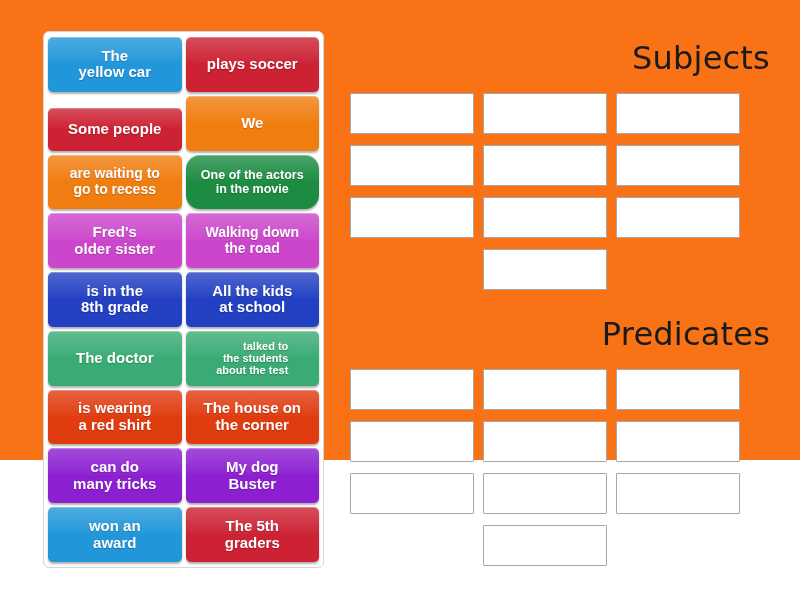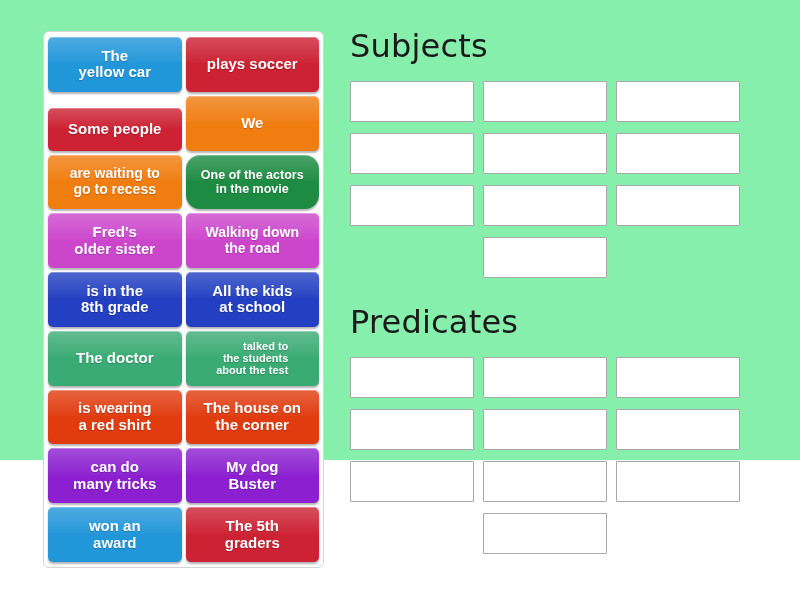--- a/index.html
+++ b/index.html
@@ -9,21 +9,21 @@
     width: 800px; height: 600px;
     background: #ffffff;
     font-family: "Liberation Sans", sans-serif;
     overflow: hidden;
   }
 
   #stage {
     position: relative;
     width: 800px;
     height: 460px;
-    background: #86efac;
+    background: #f97316;
     text-decoration: underline;
   }
 
   
   #tile-tray {
     position: absolute;
     left: 43px;
     top: 31px;
     width: 281px;
     height: 537px;
@@ -73,27 +73,27 @@
   
   #groups {
     position: absolute;
     left: 350px;
     top: 24px;
     width: 420px;
     height: 552px;
   }
   .group { position: relative; }
   .group-title {
-    text-align: left;
+    text-align: right;
     font-size: 32px;
     font-weight: 400;
     color: #1a1a1a;
     letter-spacing: 0.2px;
     line-height: 1.15;
-    margin: 4px 0 16px 0;
+    margin: 16px 0 16px 0;
     font-family: "DejaVu Sans", sans-serif;
   }
   #group-predicates .group-title { margin-top: 26px; }
 
   .dropzone-grid {
     display: grid;
     grid-template-columns: repeat(3, 124px);
     gap: 11px 9px;
     justify-content: start;
   }

